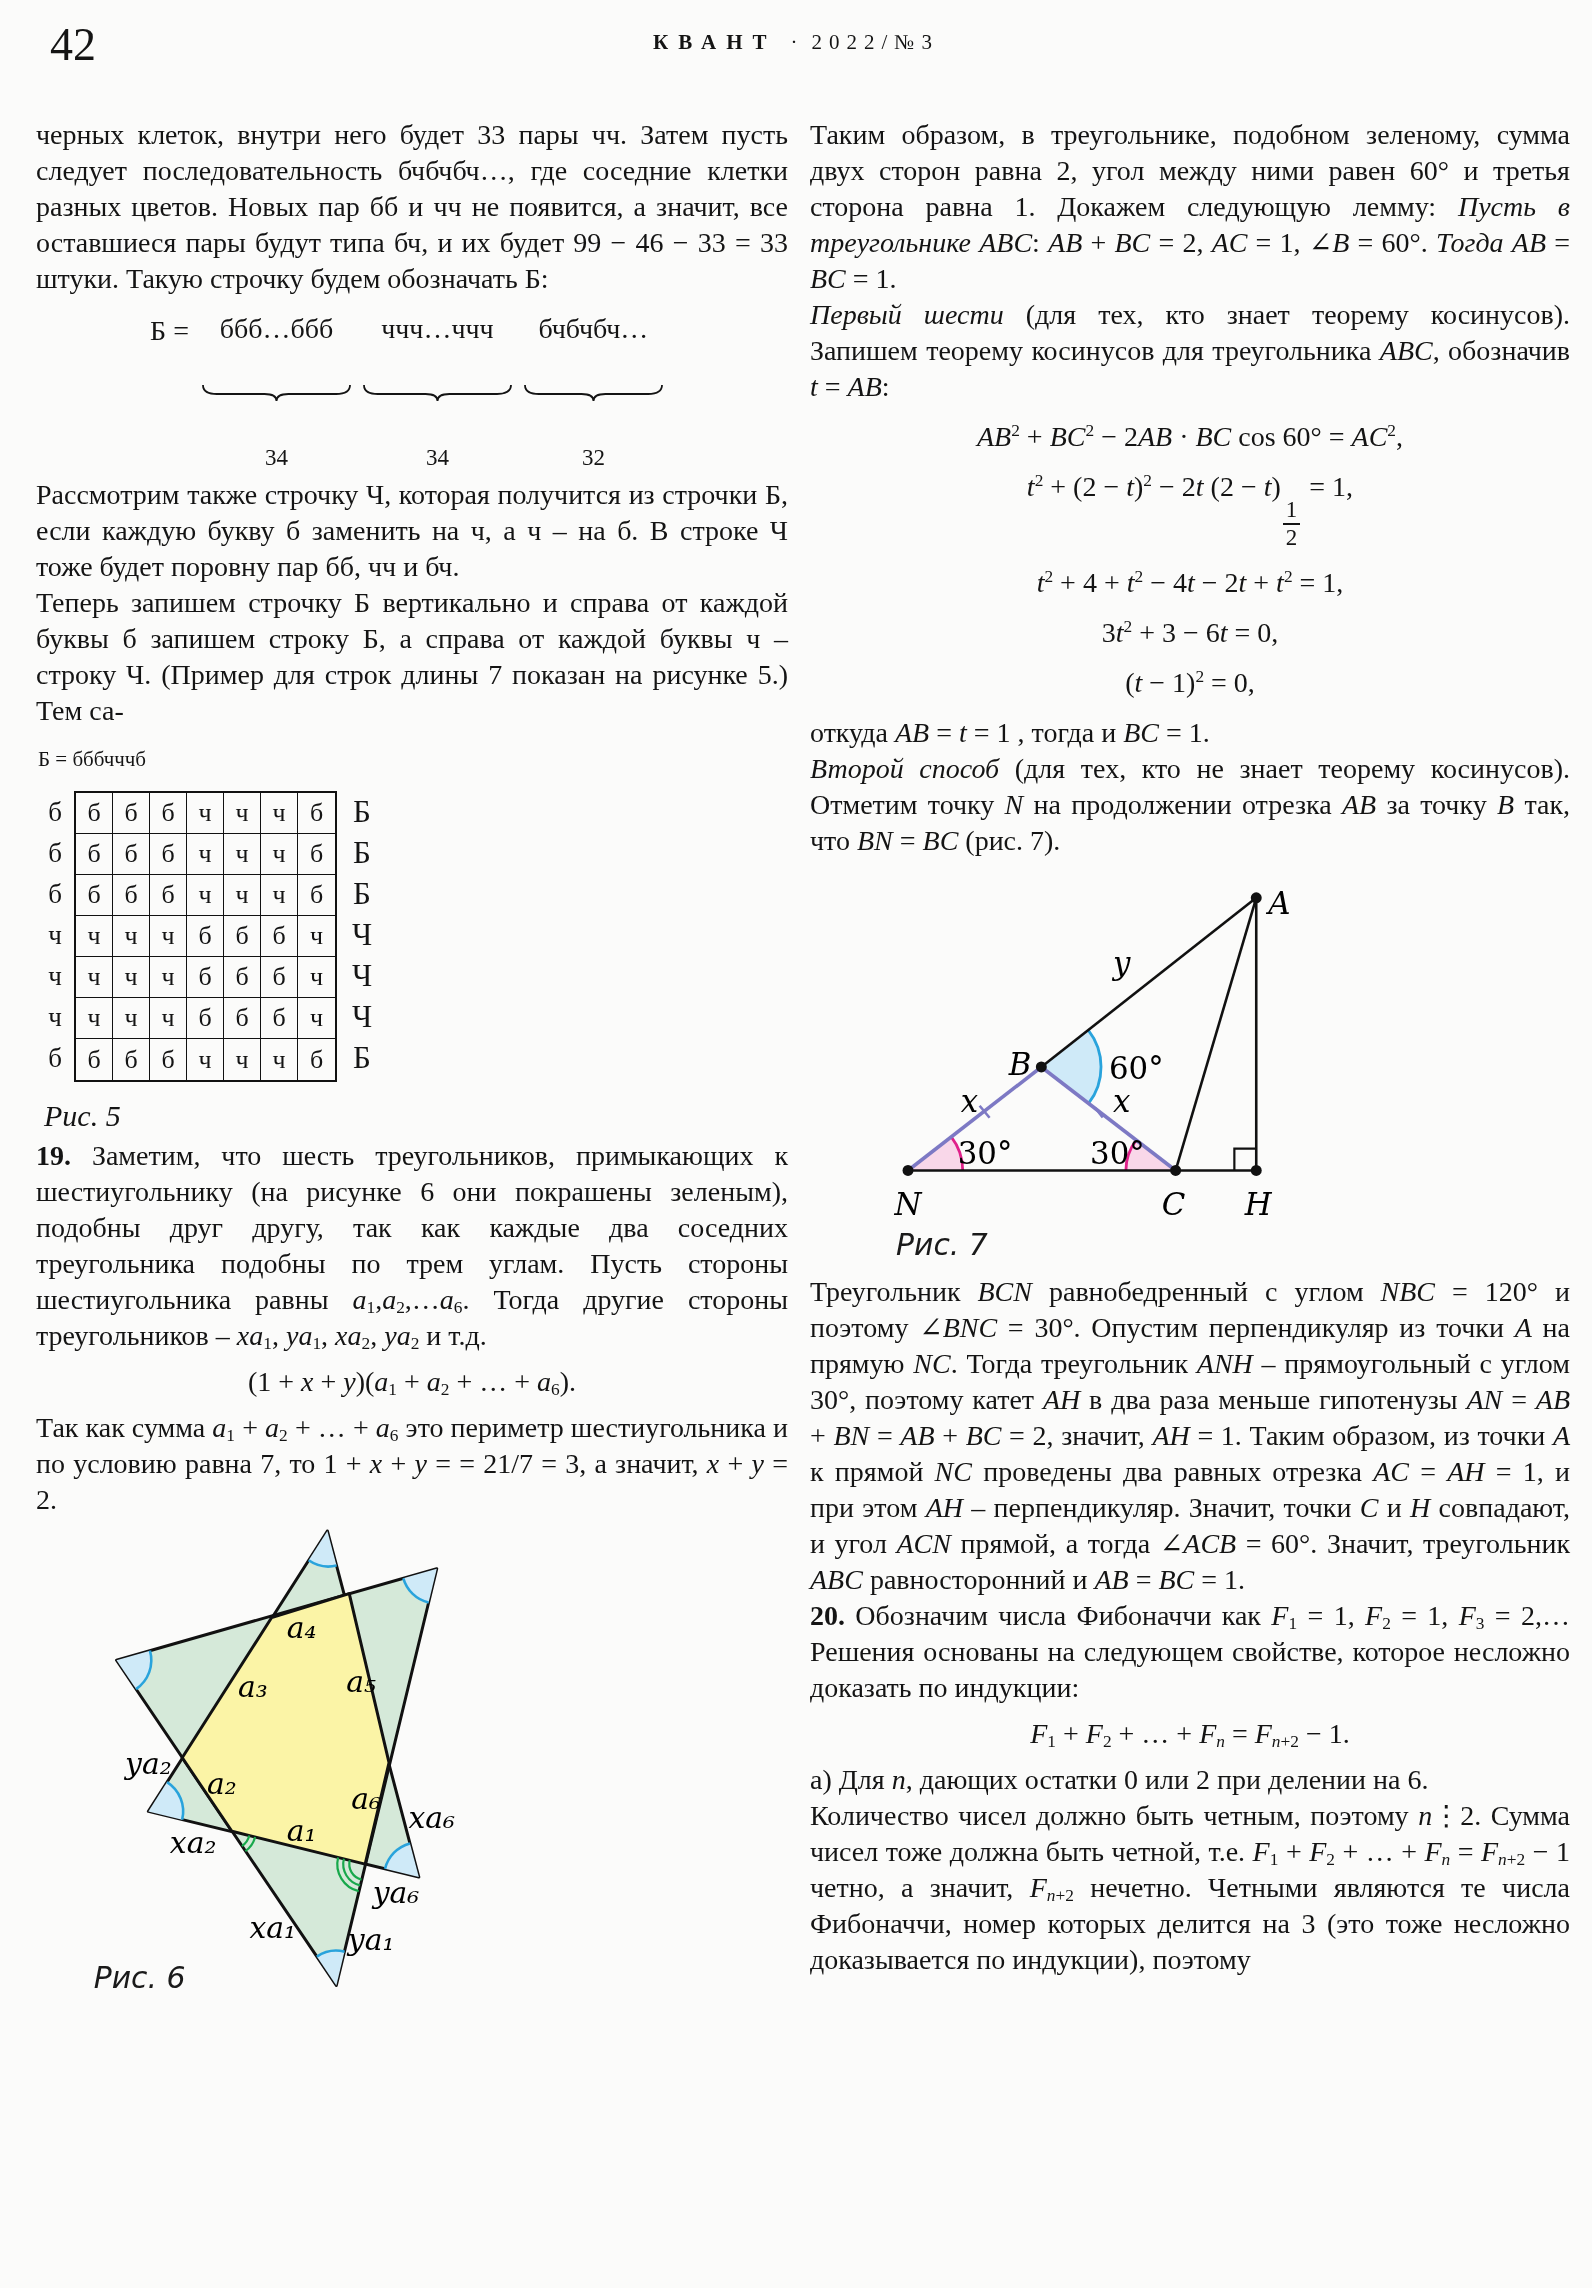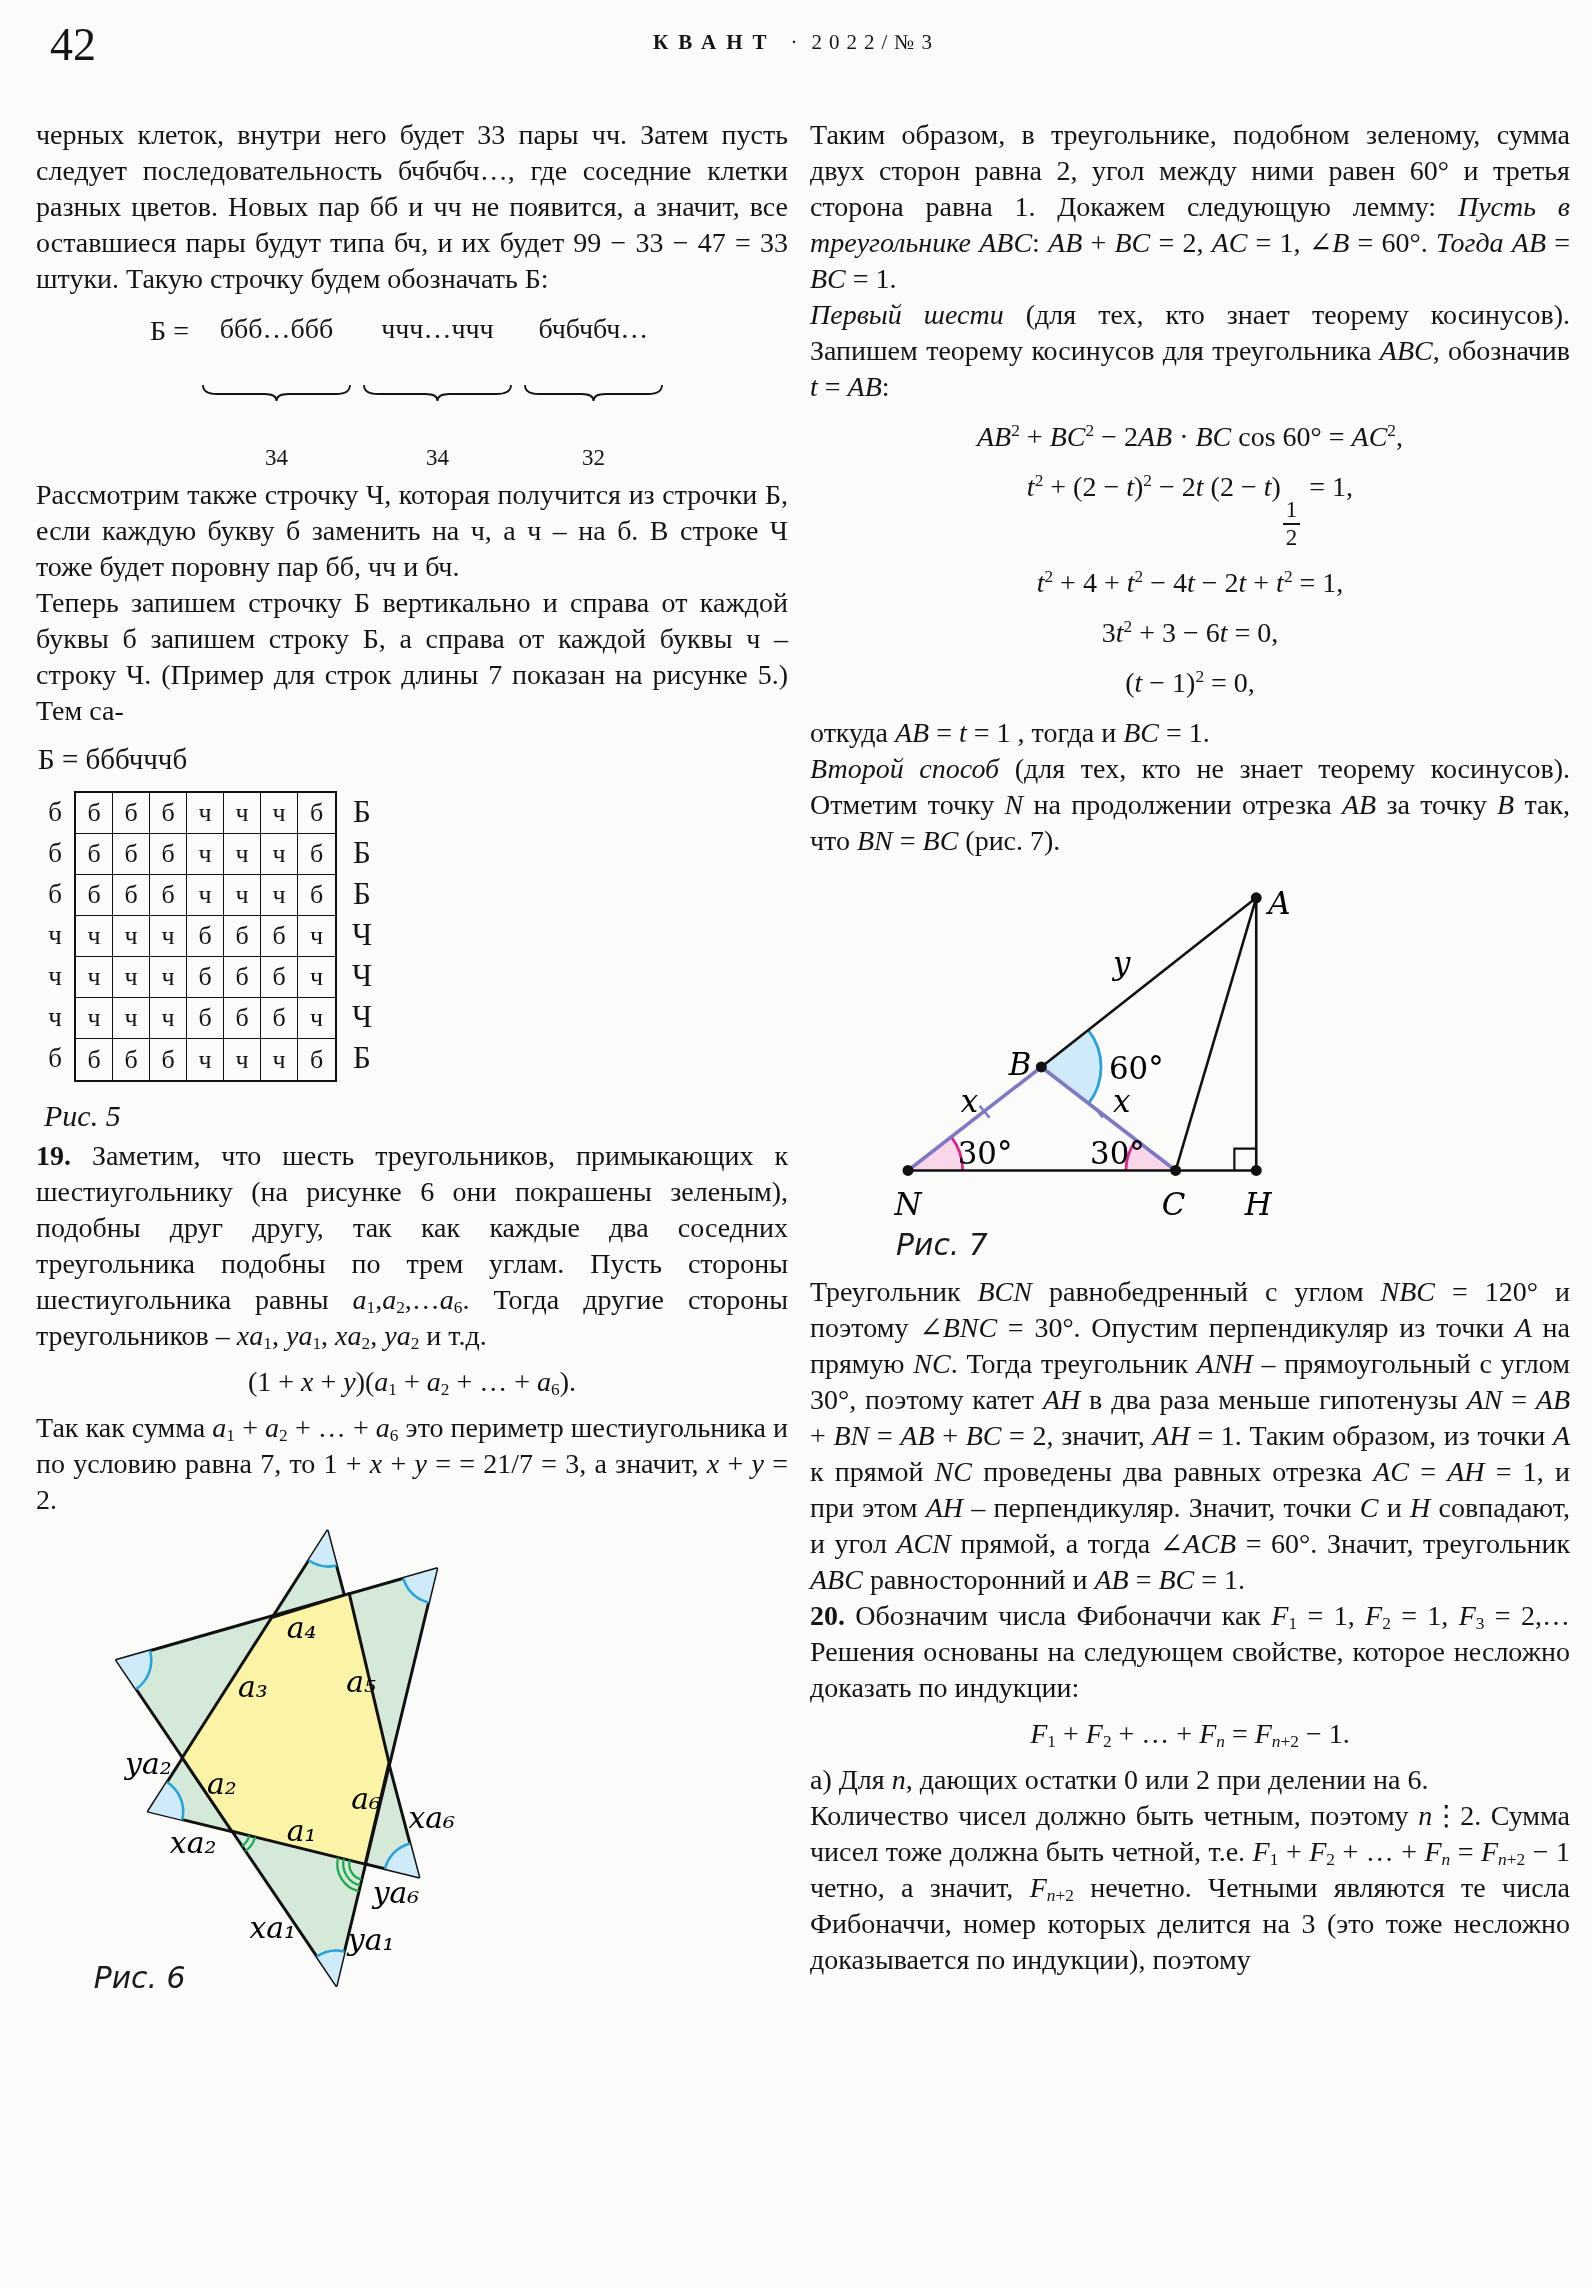--- a/index.html
+++ b/index.html
@@ -31,21 +31,21 @@
   
   .braceform{display:flex;justify-content:center;align-items:flex-start;margin:16px 0 6px 0;}
   .braceform .pre{margin-right:12px;}
   .bgroup{display:inline-flex;flex-direction:column;align-items:center;margin-right:10px;gap:40px;}
   .bgroup .btxt{line-height:32px;}
   .bgroup .bcount{font-size:23px;line-height:26px;margin-top:2px;}
   .bgroup svg{display:block;margin-top:-2px;}
   
   .fig5block{display:flex;margin:10px 0 4px 0;}
   .fig5left{width:390px;flex:0 0 390px;}
-  .fig5heading{font-size:29px;margin:2px 0 14px 2px;text-align:left;}
+  .fig5heading{font-size:21px;margin:2px 0 14px 2px;text-align:left;}
   .fig5row{display:flex;align-items:stretch;}
   .lblcol{display:grid;grid-auto-rows:41px;align-items:center;justify-items:center;}
   .lblcol.lc-left{width:38px;font-size:27px;}
   .lblcol.lc-right{width:50px;font-size:31px;}
   .g57{display:grid;grid-template-columns:repeat(7,37px);grid-auto-rows:41px;
        border:2.5px solid #111;align-self:flex-start;}
   .g57 .cell{border-right:1.8px solid #111;border-bottom:1.8px solid #111;
        display:flex;align-items:center;justify-content:center;font-size:26px;}
   .g57 .cell.lastc{border-right:none;}
   .g57 .cell.lastr{border-bottom:none;}
@@ -62,21 +62,21 @@
 </style>
 </head>
 <body>
 
 <div class="pageno">42</div>
 <div class="header">
   <span class="jname">КВАНТ</span><span class="jdot">·</span><span class="jissue">2022/№3</span>
 </div>
 
 <div class="col col-left">
-  <p>черных клеток, внутри него будет 33 пары чч. Затем пусть следует последовательность бчбчбч…, где соседние клетки разных цветов. Новых пар бб и чч не появится, а значит, все оставшиеся пары будут типа бч, и их будет 99 − 33 − 47 = 33 штуки. Такую строчку будем обозначать Б:</p>
+  <p>черных клеток, внутри него будет 33 пары чч. Затем пусть следует последовательность бчбчбч…, где соседние клетки разных цветов. Новых пар бб и чч не появится, а значит, все оставшиеся пары будут типа бч, и их будет 99 − 46 − 33 = 33 штуки. Такую строчку будем обозначать Б:</p>
 
   <div class="braceform">
     <span class="pre">Б =</span>
     <span class="bgroup">
       <span class="btxt">ббб…ббб</span>
       <svg width="151" height="20" viewBox="0 0 152 20">
           <path d="M2,2 C2,9 8,11 16,11 L64,11 C71,11 76,13 76,18 C76,13 81,11 88,11 L136,11 C144,11 150,9 150,2" fill="none" stroke="#141414" stroke-width="1.8"></path>
         </svg>
       <span class="bcount">34</span>
     </span>

